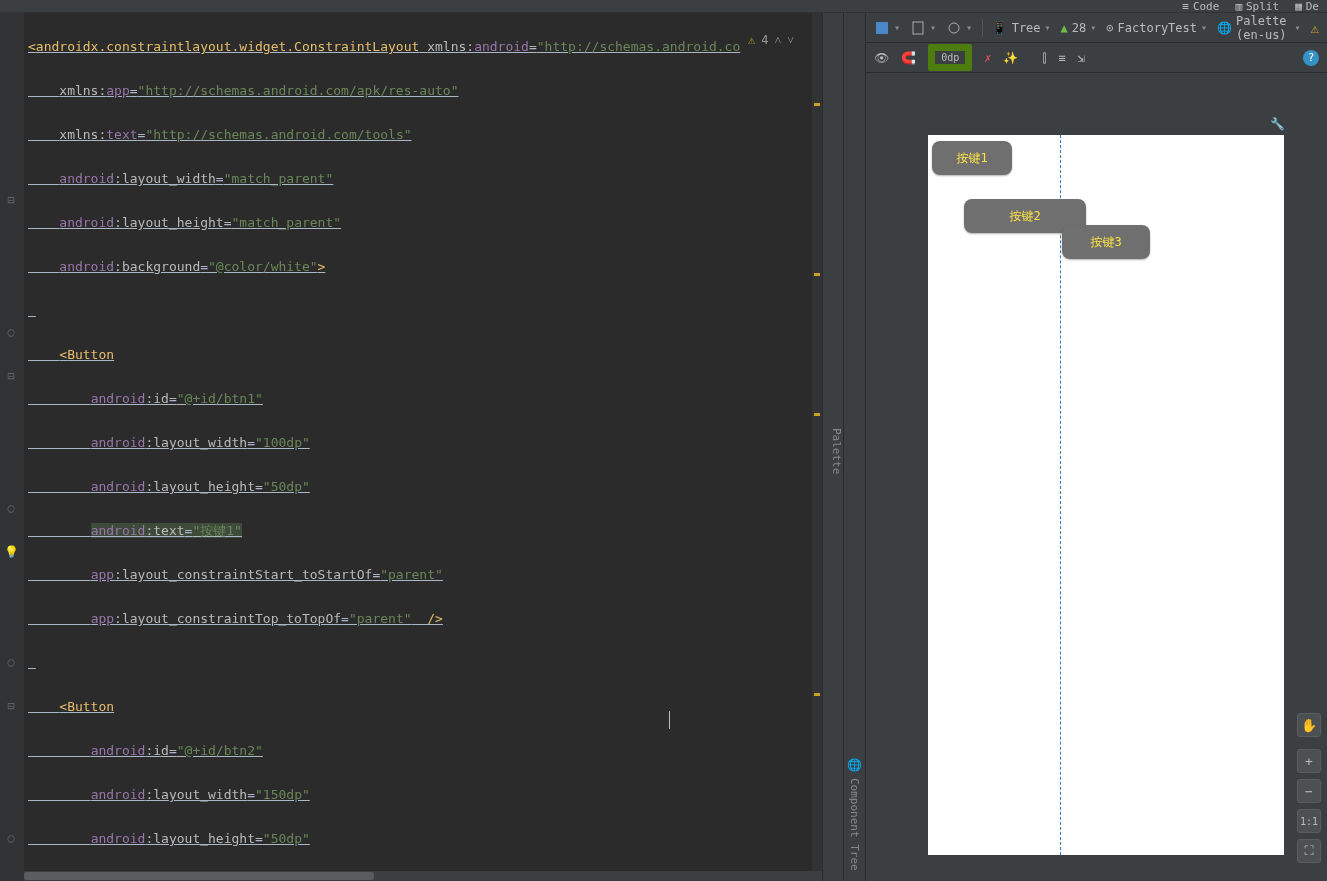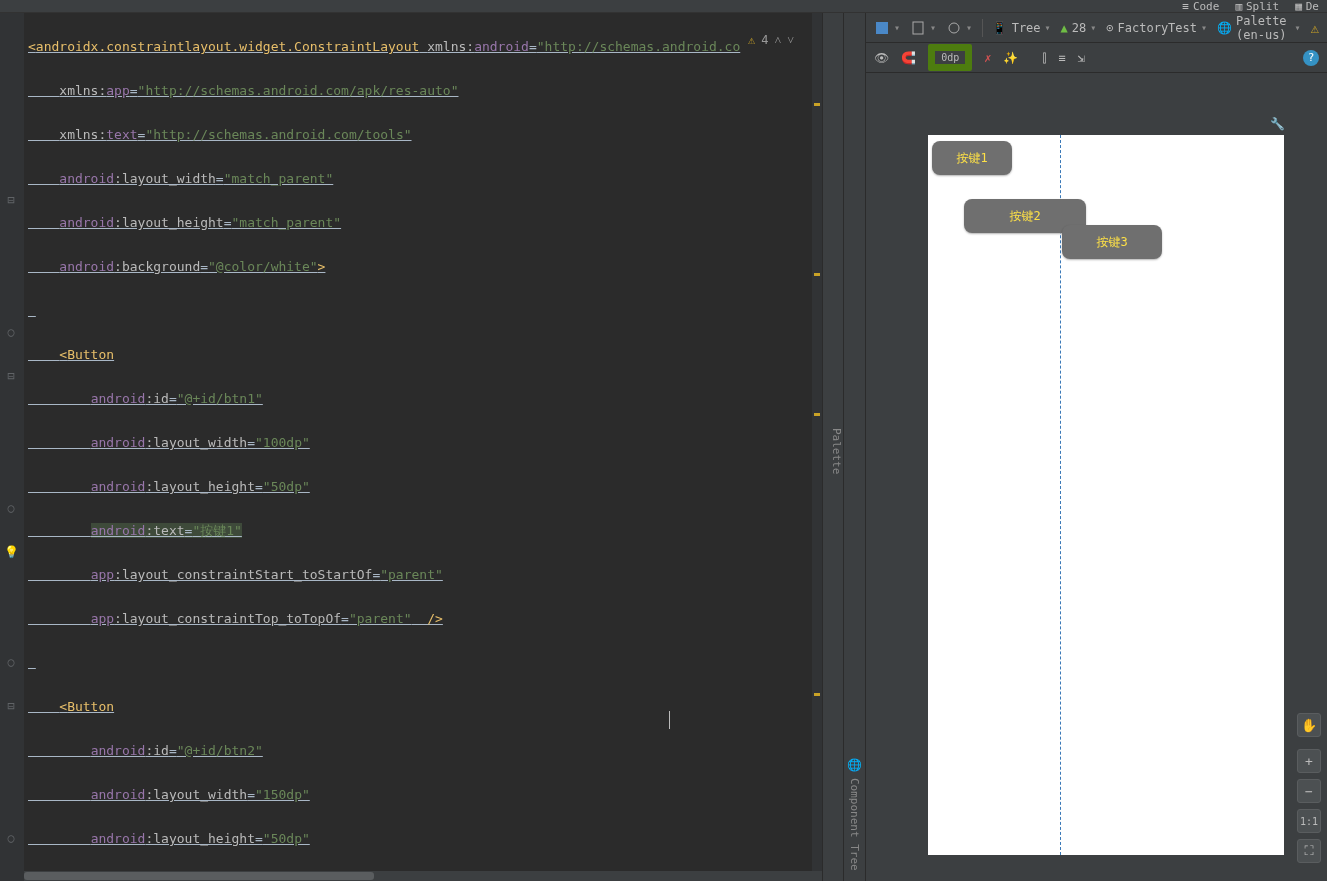--- a/index.html
+++ b/index.html
@@ -387,21 +387,21 @@
       <div class="canvas-wrap">
         <div class="wrench">🔧</div>
         <div class="device">
           <div class="barrier-line"></div>
           <div class="abtn" style="left:4px; top:6px; width:80px; height:34px;">
               <span>按键1</span>
             </div>
           <div class="abtn" style="left:4px; top:64px; width:122px; height:34px;margin-left:32px;">
               <span>按键2</span>
             </div>
-          <div class="abtn" style="left:134px; top:90px; width:100px; height:34px;">
+          <div class="abtn" style="left:134px; top:90px; width:88px; height:34px;">
               <span>按键3</span>
             </div>
         </div>
 
         <div class="fc-top">
             <span>✋</span>
           </div>
         <div class="float-controls">
           <div class="fc">
               <span>+</span>

